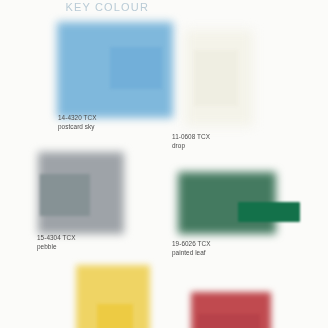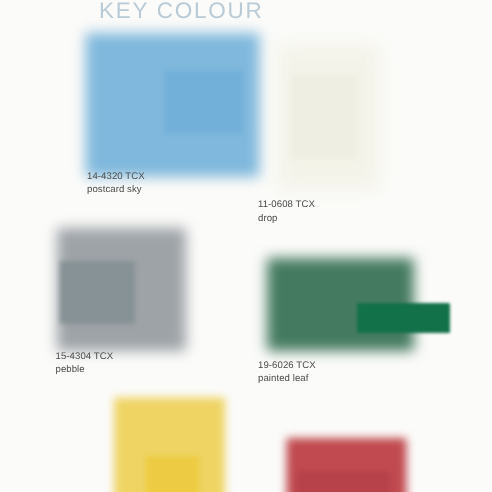--- a/index.html
+++ b/index.html
@@ -16,28 +16,28 @@
     position: relative;
     width: 328px;
     height: 328px;
     overflow: hidden;
     background: #FBFBF9;
   }
 
   
   .key-colour-header {
     position: absolute;
-    left: 66px;
+    left: 53px;
     top: 1px;
     width: 96px;
     height: 13px;
-    font-size: 15px;
+    font-size: 11px;
     letter-spacing: 1.15px;
     color: #B9CBD6;
-    text-align: left;
+    text-align: right;
     line-height: 13px;
     font-weight: 400;
     white-space: nowrap;
     filter: blur(0.35px);
   }
 
   
   .swatch {
     position: absolute;
   }

